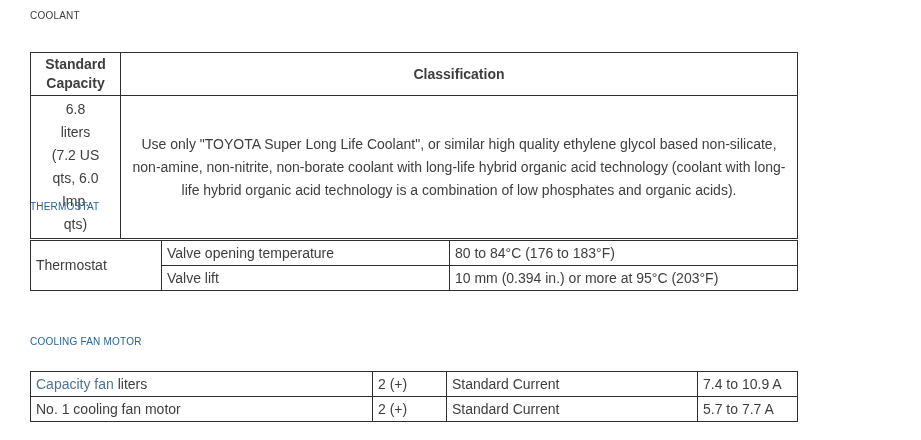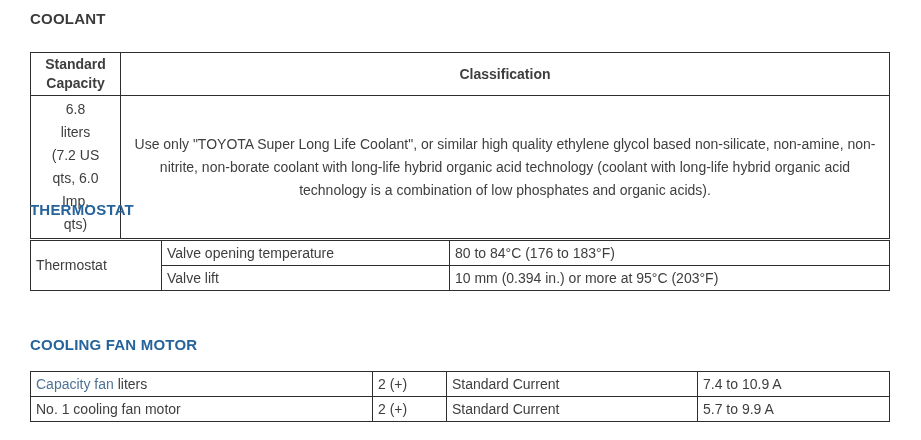--- a/index.html
+++ b/index.html
@@ -16,32 +16,32 @@
     width: 921px;
     height: 440px;
     background: var(--bg);
     font-family: "Liberation Sans", sans-serif;
     color: var(--text);
     position: relative;
     overflow: hidden;
   }
   .abs { position: absolute; }
   .section-title {
-    font-size: 15px;
-    font-weight: bold;
+    font-size: 10px;
+    font-weight: normal;
     letter-spacing: 0.2px;
     white-space: nowrap;
   }
   .title-dark { color: var(--heading-dark); }
   .title-blue { color: var(--heading-blue); }
 
   table {
     border-collapse: collapse;
     table-layout: fixed;
-    width: 860px;
+    width: 768px;
     font-size: 14px;
     color: var(--text);
   }
   th, td {
     border: 1px solid var(--border);
     padding: 2px 5px;
     vertical-align: middle;
     line-height: 19px;
     overflow: hidden;
   }
@@ -127,16 +127,16 @@
         <span class="link-part">Capacity fan</span><span> liters</span>
       </td>
       <td>2 (+)</td>
       <td>Standard Current</td>
       <td>7.4 to 10.9 A</td>
     </tr>
     <tr>
       <td>No. 1 cooling fan motor</td>
       <td>2 (+)</td>
       <td>Standard Current</td>
-      <td>5.7 to 9.9 A</td>
+      <td>5.7 to 7.7 A</td>
     </tr>
   </tbody>
 </table>
 
 </body></html>

